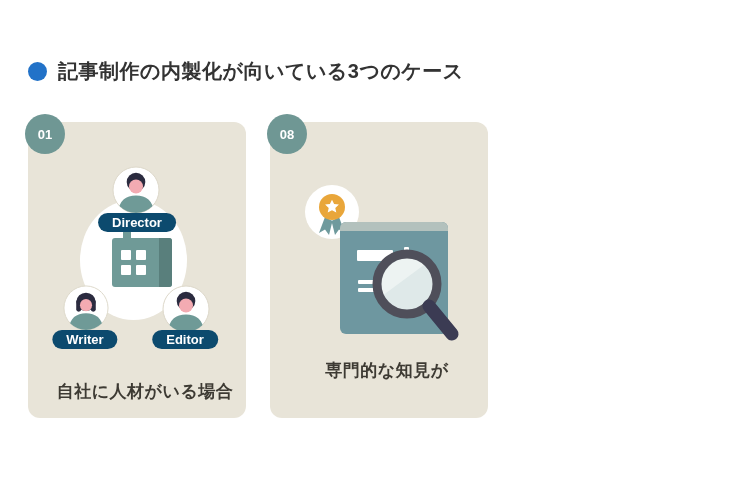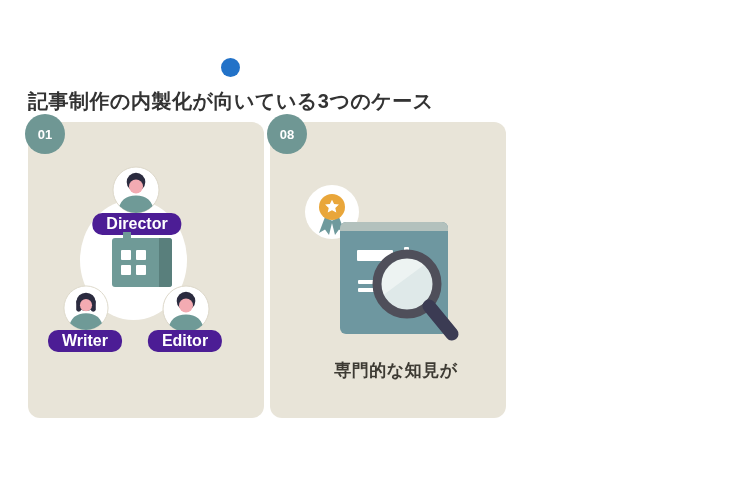--- a/index.html
+++ b/index.html
@@ -1,43 +1,43 @@
 <!DOCTYPE html>
 <html><head>
 <meta charset="utf-8">
 <style>
   html,body{margin:0;padding:0;background:#ffffff;}
   body{font-family:"Liberation Sans","DejaVu Sans",sans-serif;}
   .stage{position:relative;width:750px;height:480px;background:#ffffff;overflow:hidden;}
 
   
-  .header{position:absolute;left:28px;top:58px;display:flex;align-items:center;gap:11px;flex-direction:column;}
+  .header{position:absolute;left:28px;top:58px;display:flex;align-items:center;gap:11px;}
   .title-dot{width:19px;height:19px;border-radius:50%;background:#2272c8;flex:0 0 auto;}
   .title-text{font-size:20px;font-weight:800;color:#333333;letter-spacing:.5px;white-space:nowrap;}
 
   
-  .card{position:absolute;top:122px;width:236px;height:296px;background:#e8e4d8;border-radius:12px;}
+  .card{position:absolute;top:122px;width:218px;height:296px;background:#e8e4d8;border-radius:12px;}
   .card1{left:28px;}
   .card2{left:270px;}
   .card3{left:512px;}
   .badge{position:absolute;left:-3px;top:-8px;width:40px;height:40px;border-radius:50%;
          background:#6f9794;color:#ffffff;font-size:13px;font-weight:700;
          display:flex;align-items:center;justify-content:center;}
   .caption{position:absolute;left:8px;width:100%;text-align:center;
            font-size:17px;font-weight:700;color:#3d3a33;letter-spacing:.5px;}
   .caption.one{top:258px;}
   .caption.two{top:236px;line-height:26px;}
 
   
   .big-ellipse{position:absolute;left:52px;top:78px;width:107px;height:120px;
                background:#ffffff;border-radius:50%;}
   .avatar{position:absolute;}
   .avatar svg{display:block;}
-  .role-pill{position:absolute;transform:translateX(-50%);background:#4c1d95;color:#ffffff;
-             font-size:16px;font-weight:600;padding:2px 14px;border-radius:10px;white-space:nowrap;}
+  .role-pill{position:absolute;transform:translateX(-50%);background:#0c4a6e;color:#ffffff;
+             font-size:13px;font-weight:600;padding:2px 14px;border-radius:10px;white-space:nowrap;}
   .building{position:absolute;left:84px;top:110px;width:60px;height:55px;}
 
   
   .medal{position:absolute;left:34px;top:62px;width:56px;height:56px;}
   .doc{position:absolute;left:70px;top:100px;width:108px;height:112px;background:#6e97a0;border-radius:6px;}
   .doc-top{position:absolute;left:0;top:0;width:100%;height:9px;background:#b3c1bd;border-radius:6px 6px 0 0;}
   .doc-line{position:absolute;background:#ffffff;border-radius:1px;}
   .doc-line.big{left:17px;top:28px;width:36px;height:11px;}
   .doc-line.tick{left:64px;top:25px;width:5px;height:16px;}
   .doc-line.t1{left:18px;top:58px;width:28px;height:4px;}
@@ -133,20 +133,21 @@
         <circle cx="24" cy="24" r="23" fill="#ffffff" stroke="#ddd8ca" stroke-width="1"></circle>
         <g clip-path="url(#av3)">
           <path d="M6 49 C6 35 13.5 29.5 24 29.5 C34.5 29.5 42 35 42 49 Z" fill="#6f9a97"></path>
           <circle cx="24" cy="16" r="9.3" fill="#2b2b3f"></circle>
           <circle cx="24" cy="20.5" r="7" fill="#f3abb2"></circle>
         </g>
       </svg>
     </div>
     <div class="role-pill" style="left:157px;top:208px;">Editor</div>
 
+    <div class="caption one">自社に人材がいる場合</div>
   </div>
 
   <div class="card card2">
     <div class="badge">08</div>
 
     <div class="medal">
       <svg width="56" height="56" viewBox="0 0 56 56">
         <circle cx="28" cy="28" r="27" fill="#ffffff"></circle>
         <path d="M21 33 L15 49 L21 45.5 L25 51 L28.5 37 Z" fill="#6f9a9d"></path>
         <path d="M35 33 L41 49 L35 45.5 L31 51 L27.5 37 Z" fill="#6f9a9d"></path>

